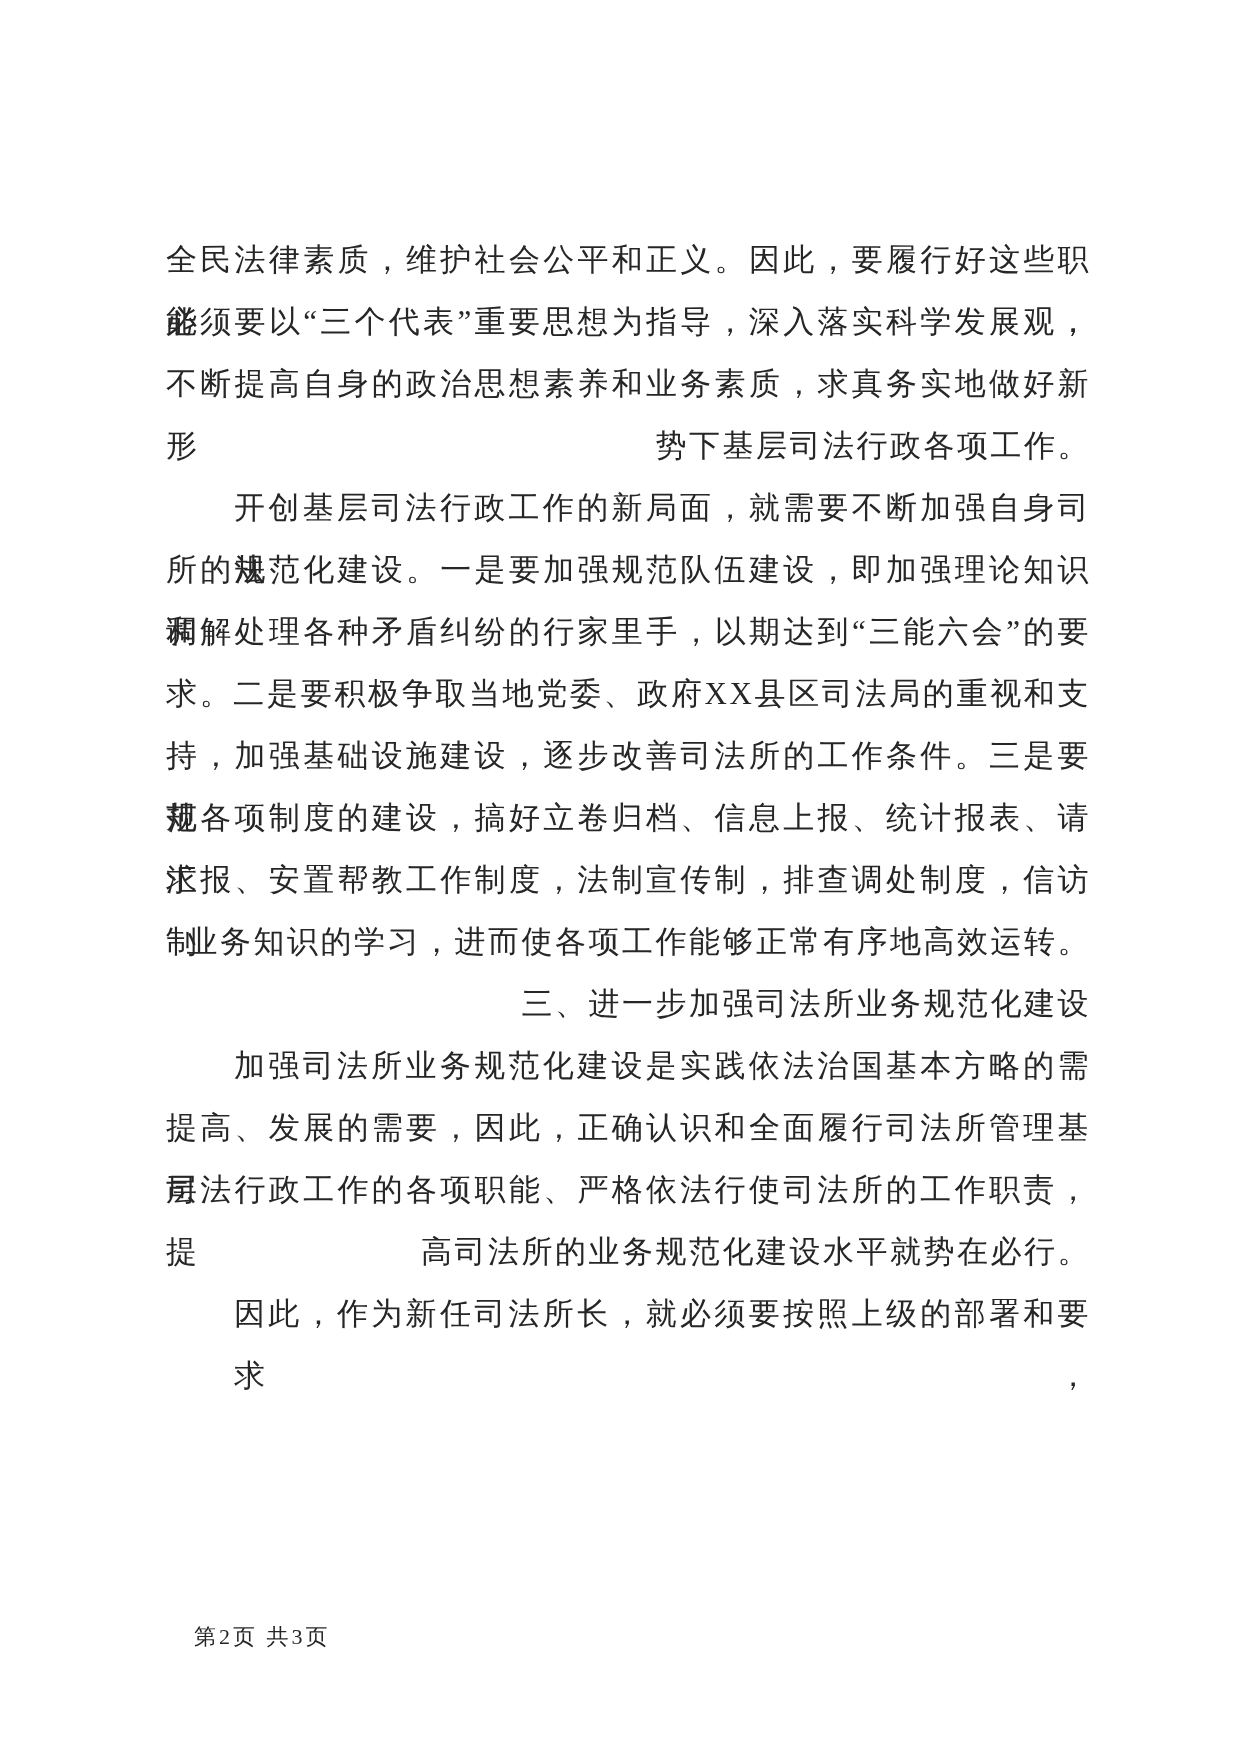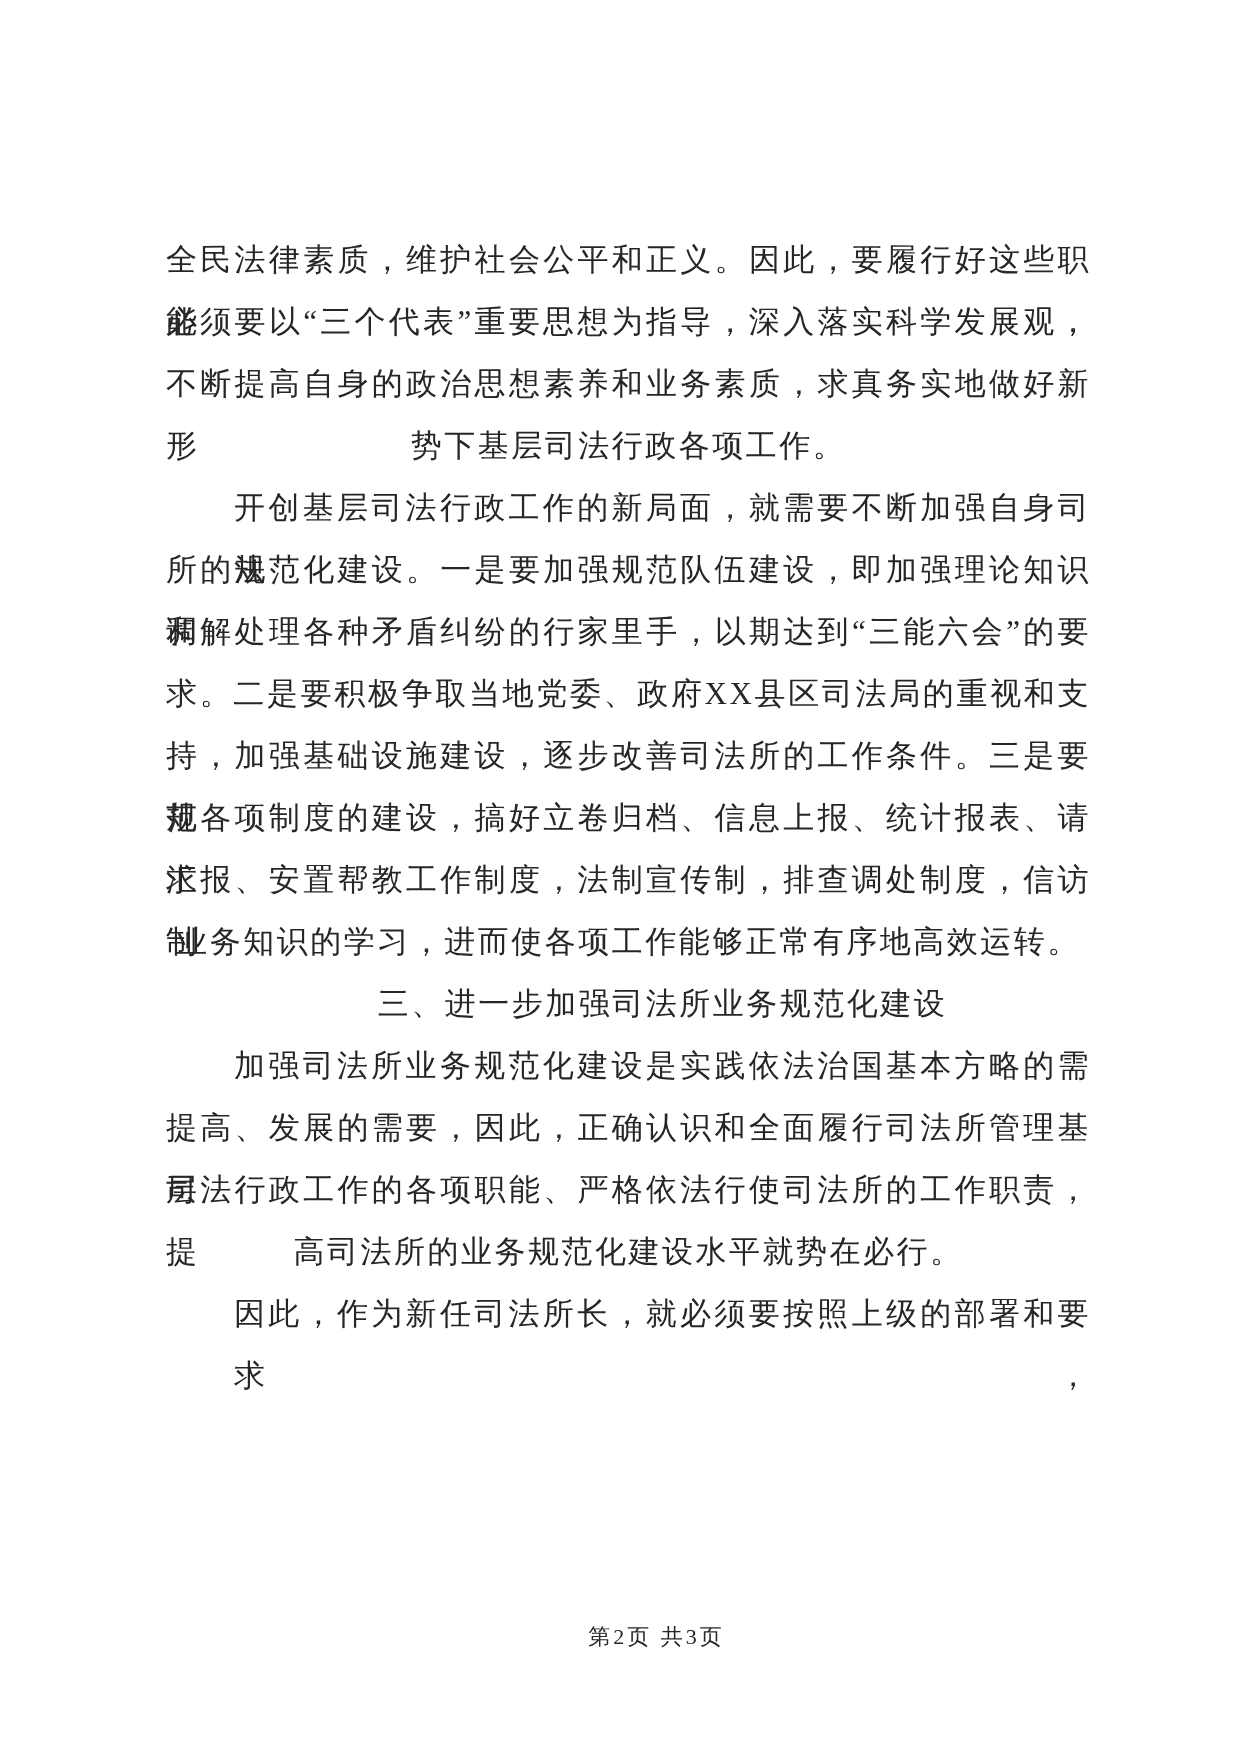--- a/index.html
+++ b/index.html
@@ -27,40 +27,39 @@
     top: 229px;
     width: 925px;
   }
   .line {
     height: 62px;
     line-height: 62px;
     font-size: 31px;
     letter-spacing: 2.5px;
     color: #262626;
     white-space: nowrap;
-    text-align: center;
+    text-align: right;
     font-weight: 400;
   }
   .line.fill {
     white-space: normal;
     text-align: justify;
     text-align-last: justify;
     text-justify: inter-character;
   }
   .line.indent {
     padding-left: 68px;
   }
   .footer {
     position: absolute;
     left: 194px;
     top: 1608px;
     width: 925px;
     height: 58px;
     line-height: 58px;
-    text-align: center;
     font-size: 22px;
     letter-spacing: 3px;
     color: #262626;
   }
 </style>
 </head>
 <body>
 
 <div class="page">
   <div class="text-column">

